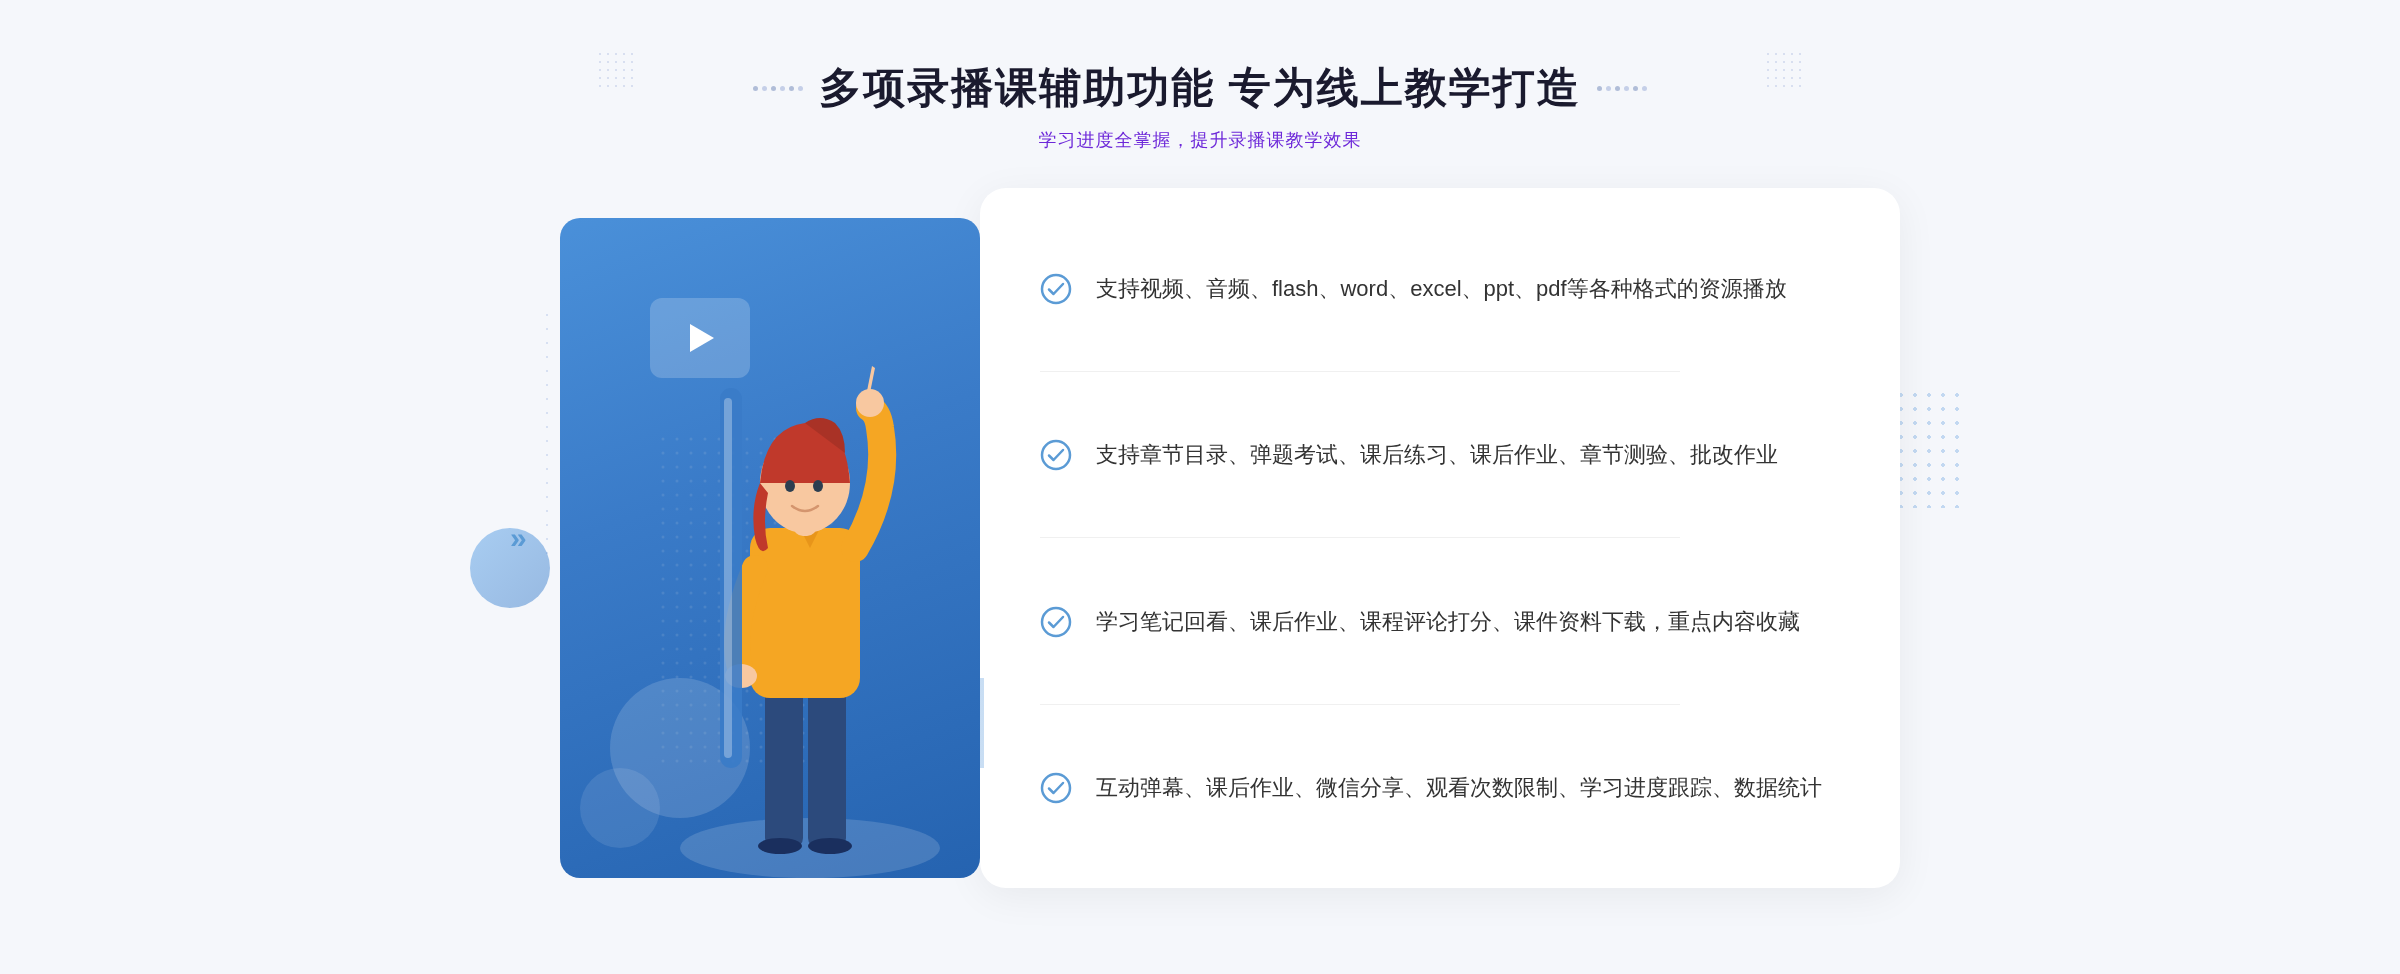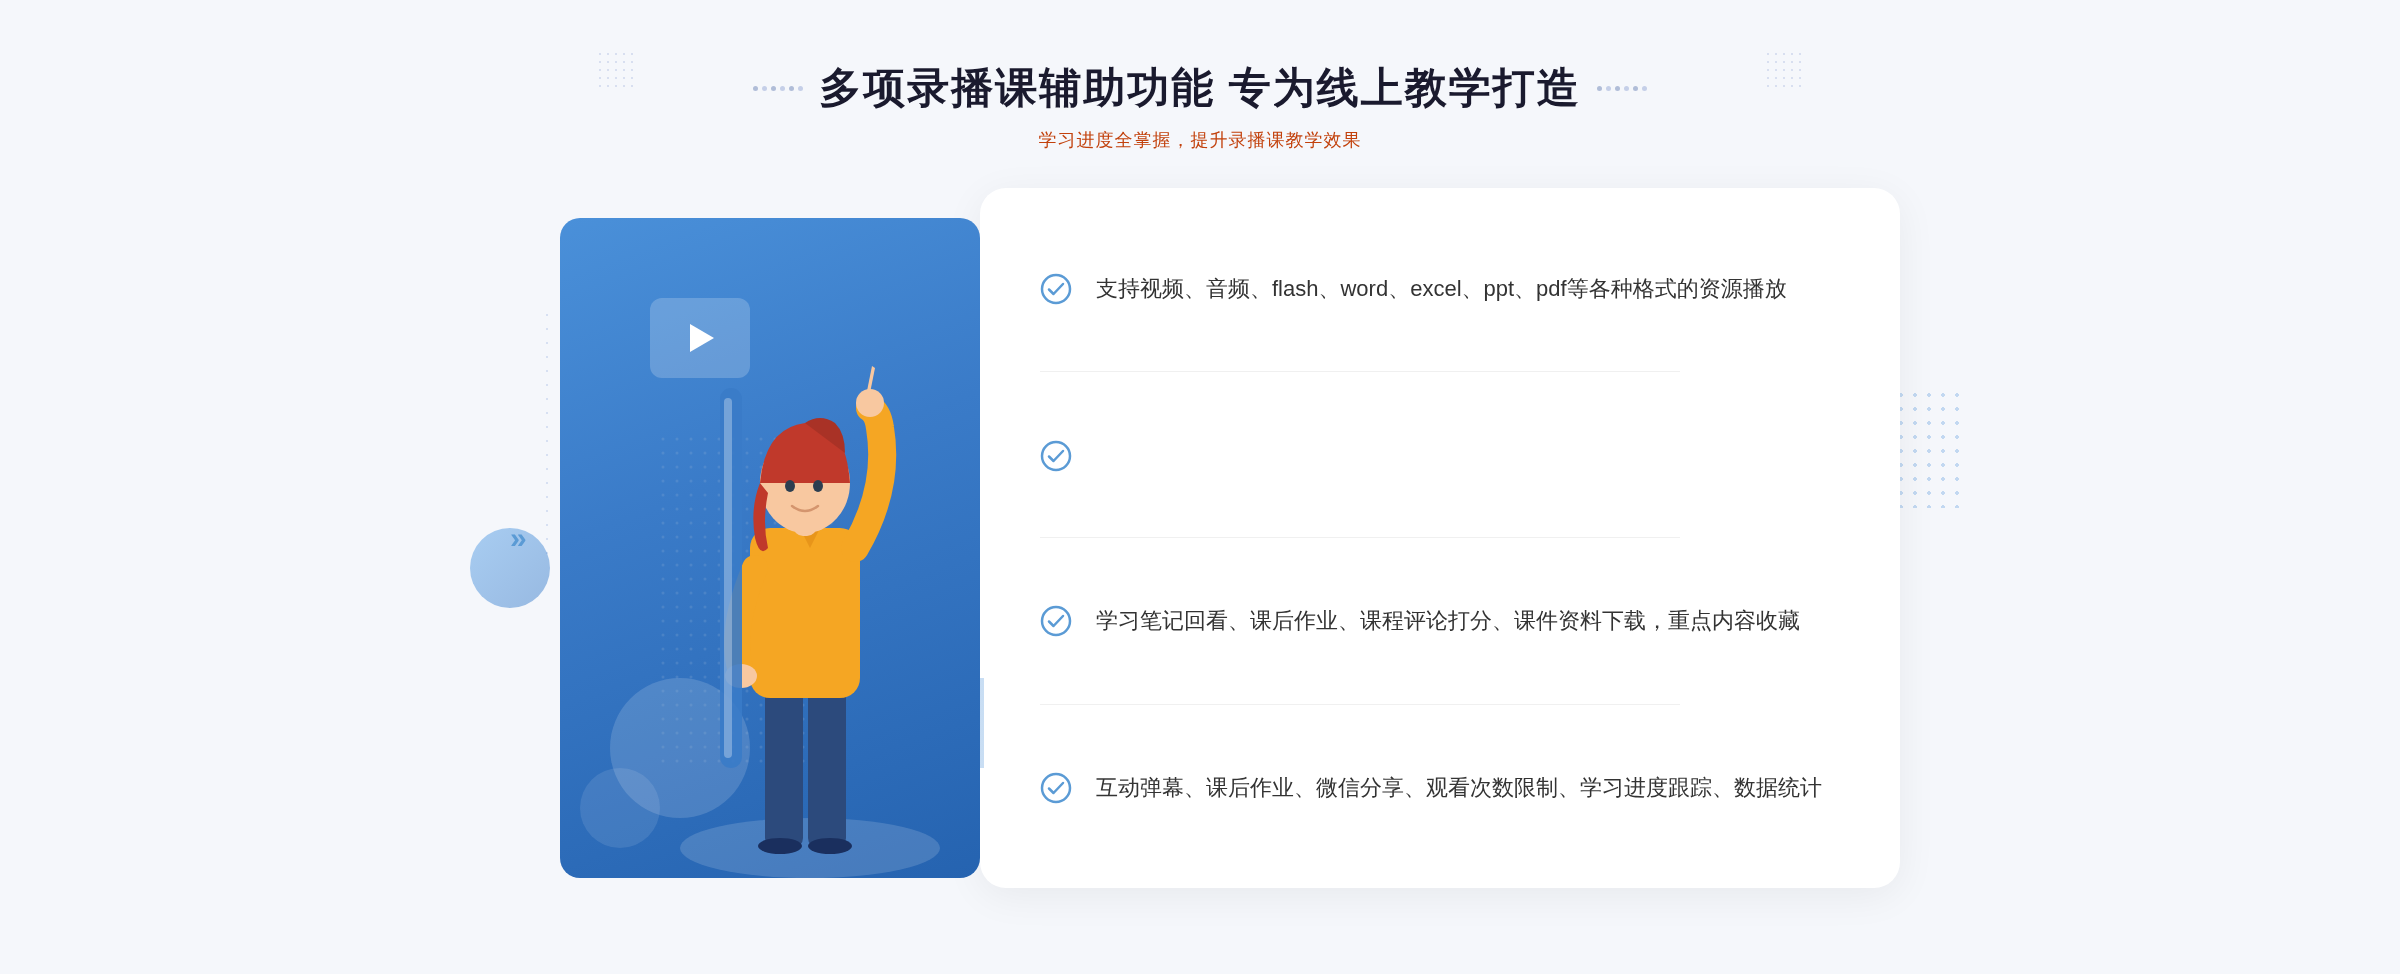--- a/index.html
+++ b/index.html
@@ -79,21 +79,21 @@
 
     .main-title {
       font-size: 42px;
       font-weight: 700;
       color: #1a1a2e;
       letter-spacing: 2px;
     }
 
     .sub-title {
       font-size: 18px;
-      color: #c2410c;
+      color: #6d28d9;
       font-weight: 400;
       letter-spacing: 1px;
     }
 
     
     .content-area {
       display: flex;
       width: 1400px;
       margin-top: 20px;
       position: relative;
@@ -424,20 +424,21 @@
 
       <div class="divider"></div>
 
       <div class="feature-item">
         <div class="check-icon">
           <svg viewBox="0 0 32 32" fill="none" xmlns="http://www.w3.org/2000/svg">
             <circle cx="16" cy="16" r="14" stroke="#5b9bd5" stroke-width="2.5"></circle>
             <path d="M9 16.5 L13.5 21 L23 11" stroke="#5b9bd5" stroke-width="2.5" stroke-linecap="round" stroke-linejoin="round"></path>
           </svg>
         </div>
+        <span class="feature-text">支持章节目录、弹题考试、课后练习、课后作业、章节测验、批改作业</span>
       </div>
 
       <div class="divider"></div>
 
       <div class="feature-item">
         <div class="check-icon">
           <svg viewBox="0 0 32 32" fill="none" xmlns="http://www.w3.org/2000/svg">
             <circle cx="16" cy="16" r="14" stroke="#5b9bd5" stroke-width="2.5"></circle>
             <path d="M9 16.5 L13.5 21 L23 11" stroke="#5b9bd5" stroke-width="2.5" stroke-linecap="round" stroke-linejoin="round"></path>
           </svg>

